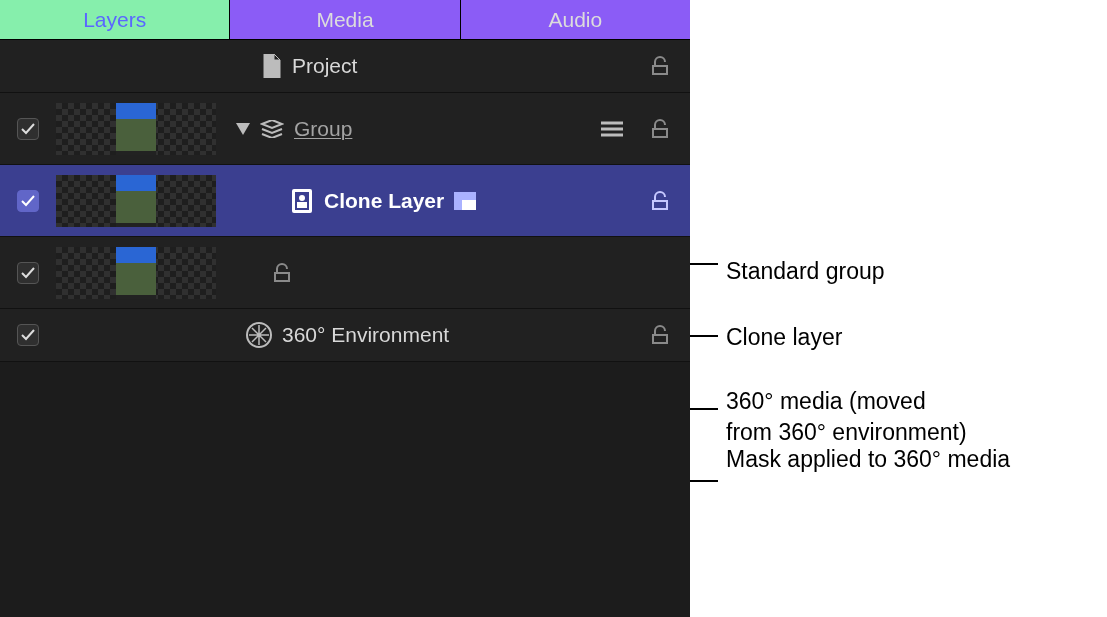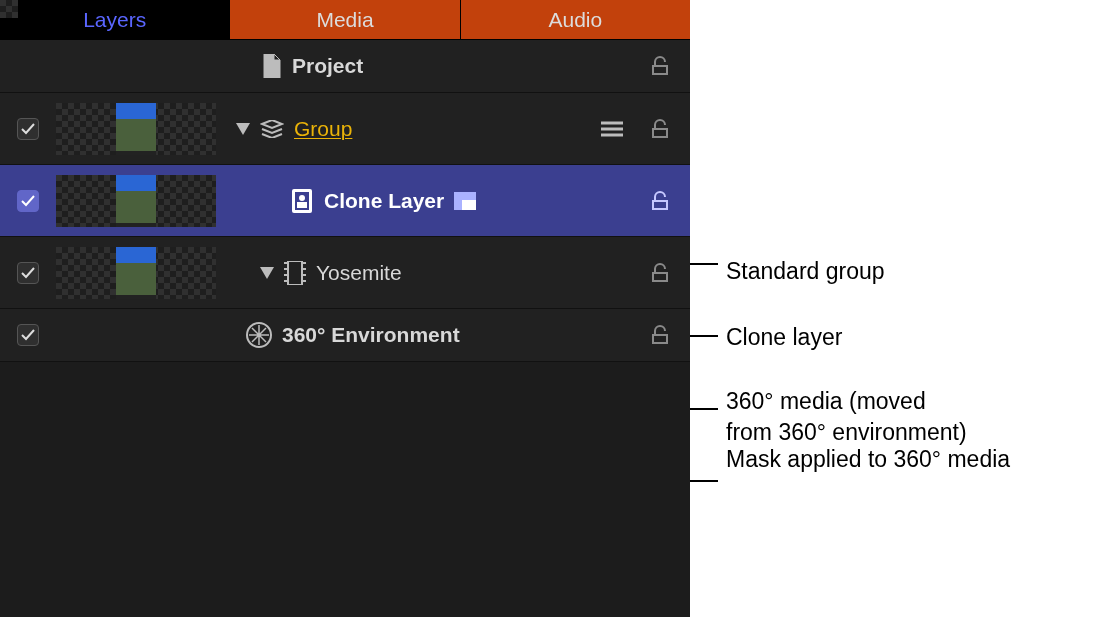--- a/index.html
+++ b/index.html
@@ -1,26 +1,26 @@
 <!DOCTYPE html>
 <html><head>
   <meta charset="utf-8">
   <style>
     * { margin:0; padding:0; box-sizing:border-box; font-family: -apple-system, "Helvetica Neue", Arial, sans-serif; }
     body { background:#fff; width:1107px; height:617px; position:relative; color:#dcdcdc; }
     .panel { position:absolute; left:0; top:0; width:690px; height:617px; background:#1c1c1c; }
     .tabbar { display:flex; height:40px; border-bottom:1px solid #000; }
     .tab   { flex:1; display:flex; align-items:center; justify-content:center; font-size:21px; color:#dcdcdc;
-             background:#c2410c; border-right:1px solid #000; cursor:pointer; }
+             background:#8b5cf6; border-right:1px solid #000; cursor:pointer; }
     .tab:last-child{border-right:none;}
-    .tab.active{ background:#000000; color:#5a66ff; }
+    .tab.active{ background:#86efac; color:#5a66ff; }
 
     .row      { display:flex; align-items:center; width:100%; border-bottom:1px solid #111; height:72px;
                 background:#212121; }
-    .row.small{ height:53px;font-weight:bold; }
+    .row.small{ height:53px; }
 
     .cb       { width:56px; display:flex; align-items:center; justify-content:center; }
     .checkbox { width:22px; height:22px; border:1px solid #555; border-radius:4px; background:#2f2f2f;
                 display:flex; align-items:center; justify-content:center; }
     .checkbox svg{width:16px;height:16px;}
 
     .thumb    { width:160px; height:52px; position:relative; }
     .checker  { position:absolute; inset:0;
                 background-image:
                   linear-gradient(45deg,#1e1e1e 25%,transparent 25%),
@@ -99,21 +99,21 @@
       <span>
         <svg width="14" height="12" viewBox="0 0 14 12">
             <path d="M0 0h14L7 12z" fill="#bcbcbc"></path>
           </svg>
         </span>
       <span>
         <svg width="24" height="18" viewBox="0 0 24 18">
             <path d="M2 4l10-4 10 4-10 4zM2 9l10 4 10-4M2 14l10 4 10-4" fill="none" stroke="#bcbcbc" stroke-width="2"></path>
           </svg>
         </span>
-      <span class="lab"><a class="lab" style="color:#eab308">Group</a></span>
+      <span class="lab"><a class="lab" style="color:#a3a3a3">Group</a></span>
     </div>
     <div class="extracol">
       <svg width="22" height="16" viewBox="0 0 22 16">
           <path d="M0 2h22M0 8h22M0 14h22" stroke="#bcbcbc" stroke-width="3"></path>
         </svg>
     </div>
     <div class="lockcol">
       <svg width="20" height="20" viewBox="0 0 20 20">
           <path fill="none" stroke="#8a8a8a" stroke-width="2" d="M5 10V6a5 5 0 0 1 10 0M3 10h14v8H3z"></path>
         </svg>
@@ -163,38 +163,20 @@
         <span class="checkbox">
       <svg viewBox="0 0 16 16">
             <path d="M2 8l4 4 8-9" fill="none" stroke="#ddd" stroke-width="2"></path>
           </svg>
         </span>
       </div>
     <div class="thumb">
         <div class="checker"></div>
         <div class="mountain"></div>
       </div>
-    <div class="tree">
-      <span class="pad" style="width:34px"></span>
-      <span>
-        <svg width="14" height="12" viewBox="0 0 14 12">
-            <path d="M0 0h14L7 12z" fill="#bcbcbc"></path>
-          </svg>
-        </span>
-      <span>
-        <svg width="22" height="24" viewBox="0 0 22 24">
-            <rect x="4" y="0" width="14" height="24" fill="none" stroke="#bcbcbc" stroke-width="2"></rect>
-          <path d="M0 2h3M0 8h3M0 14h3M0 20h3M19 2h3M19 8h3M19 14h3M19 20h3" stroke="#bcbcbc" stroke-width="2"></path>
-          </svg>
-        </span>
-      <span>Yosemite</span>
-      <span>
-        <span style="display:inline-block;width:18px;height:18px;" class="checker"></span>
-        </span>
-    </div>
     <div class="extracol"></div>
     <div class="lockcol">
       <svg width="20" height="20" viewBox="0 0 20 20">
           <path fill="none" stroke="#8a8a8a" stroke-width="2" d="M5 10V6a5 5 0 0 1 10 0M3 10h14v8H3z"></path>
         </svg>
     </div>
   </div>
 
 
   <div class="row small">

